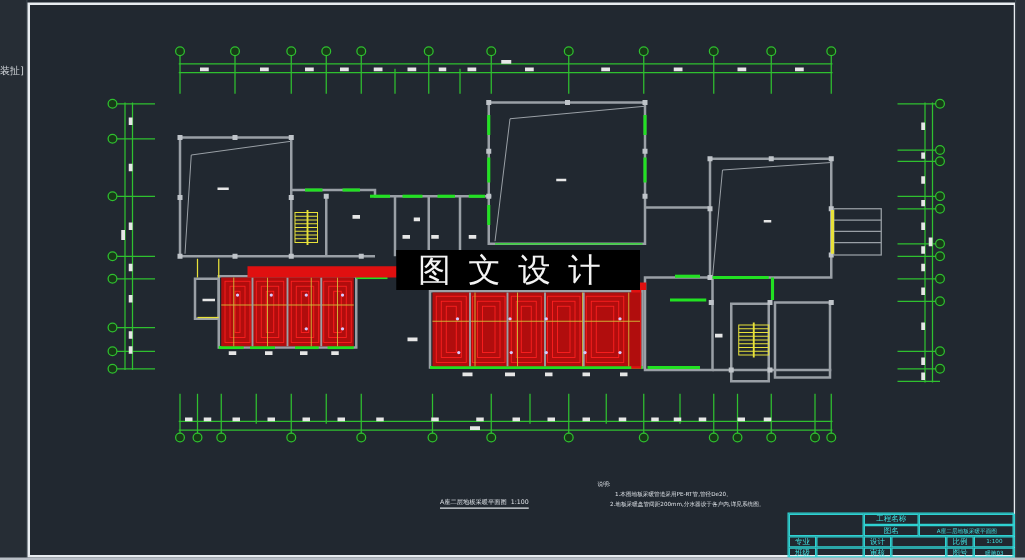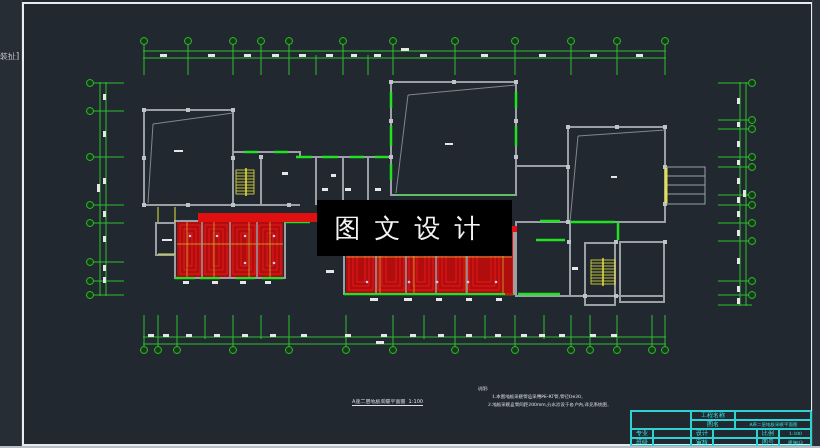--- a/index.html
+++ b/index.html
@@ -5,21 +5,21 @@
   * { margin:0; padding:0; box-sizing:border-box; }
   html, body { width:820px; height:448px; overflow:hidden; background:#212830; font-family:"DejaVu Sans", sans-serif; }
   #root { position:relative; width:820px; height:448px; background:#212830; }
   .left-strip { position:absolute; left:0; top:0; width:22px; height:448px; background:#262d35; border-right:1px solid #39414a; }
   .left-strip .lbl { position:absolute; left:0; top:6px; font-size:8px; color:#cfd3d8; white-space:nowrap;margin-top:45px; }
   .right-strip { position:absolute; right:0; top:0; width:8px; height:448px; background:#2a3039; border-left:1px solid #3b434c; }
   .bottom-bar { position:absolute; left:0; bottom:0; width:820px; height:2px; background:#b8bec6; }
   .frame { position:absolute; left:22px; top:2px; width:790px; height:444px; border:2px solid #e8ecf0; border-right:1px solid #e8ecf0; }
   .title { position:absolute; left:27px; top:4px; font-size:19px; font-weight:bold; color:#f1ea3b; letter-spacing:1px; }
   svg.plan { position:absolute; left:0; top:0; }
-  .watermark { position:absolute; left:317px; top:200px; width:195px; height:56px; background:#000; display:flex; align-items:center; justify-content:center; }
+  .watermark { position:absolute; left:317px; top:200px; width:195px; height:32px; background:#000; display:flex; align-items:center; justify-content:center; }
   .watermark span { color:#f4f4f4; font-family:"DejaVu Serif", serif; font-size:26px; letter-spacing:14px; }
   .plan-caption { position:absolute; left:352px; top:398px; font-size:5px; color:#dfe3e8; border-bottom:1px solid #dfe3e8; padding-bottom:1px; white-space:nowrap; }
   .notes { position:absolute; left:478px; top:385px; font-size:4.5px; color:#dfe3e8; line-height:8px; white-space:nowrap; }
   .titleblock { position:absolute; left:630px; top:410px; width:181px; height:36px; border:1px solid #2fd2d2; }
   .tb-cell { position:absolute; border:1px solid #2fd2d2; color:#3fe0e0; font-size:6px; display:flex; align-items:center; justify-content:center; white-space:nowrap; overflow:hidden; }
   .tb-cell.small { font-size:4.5px; }
 </style>
 </head>
 <body>
 

